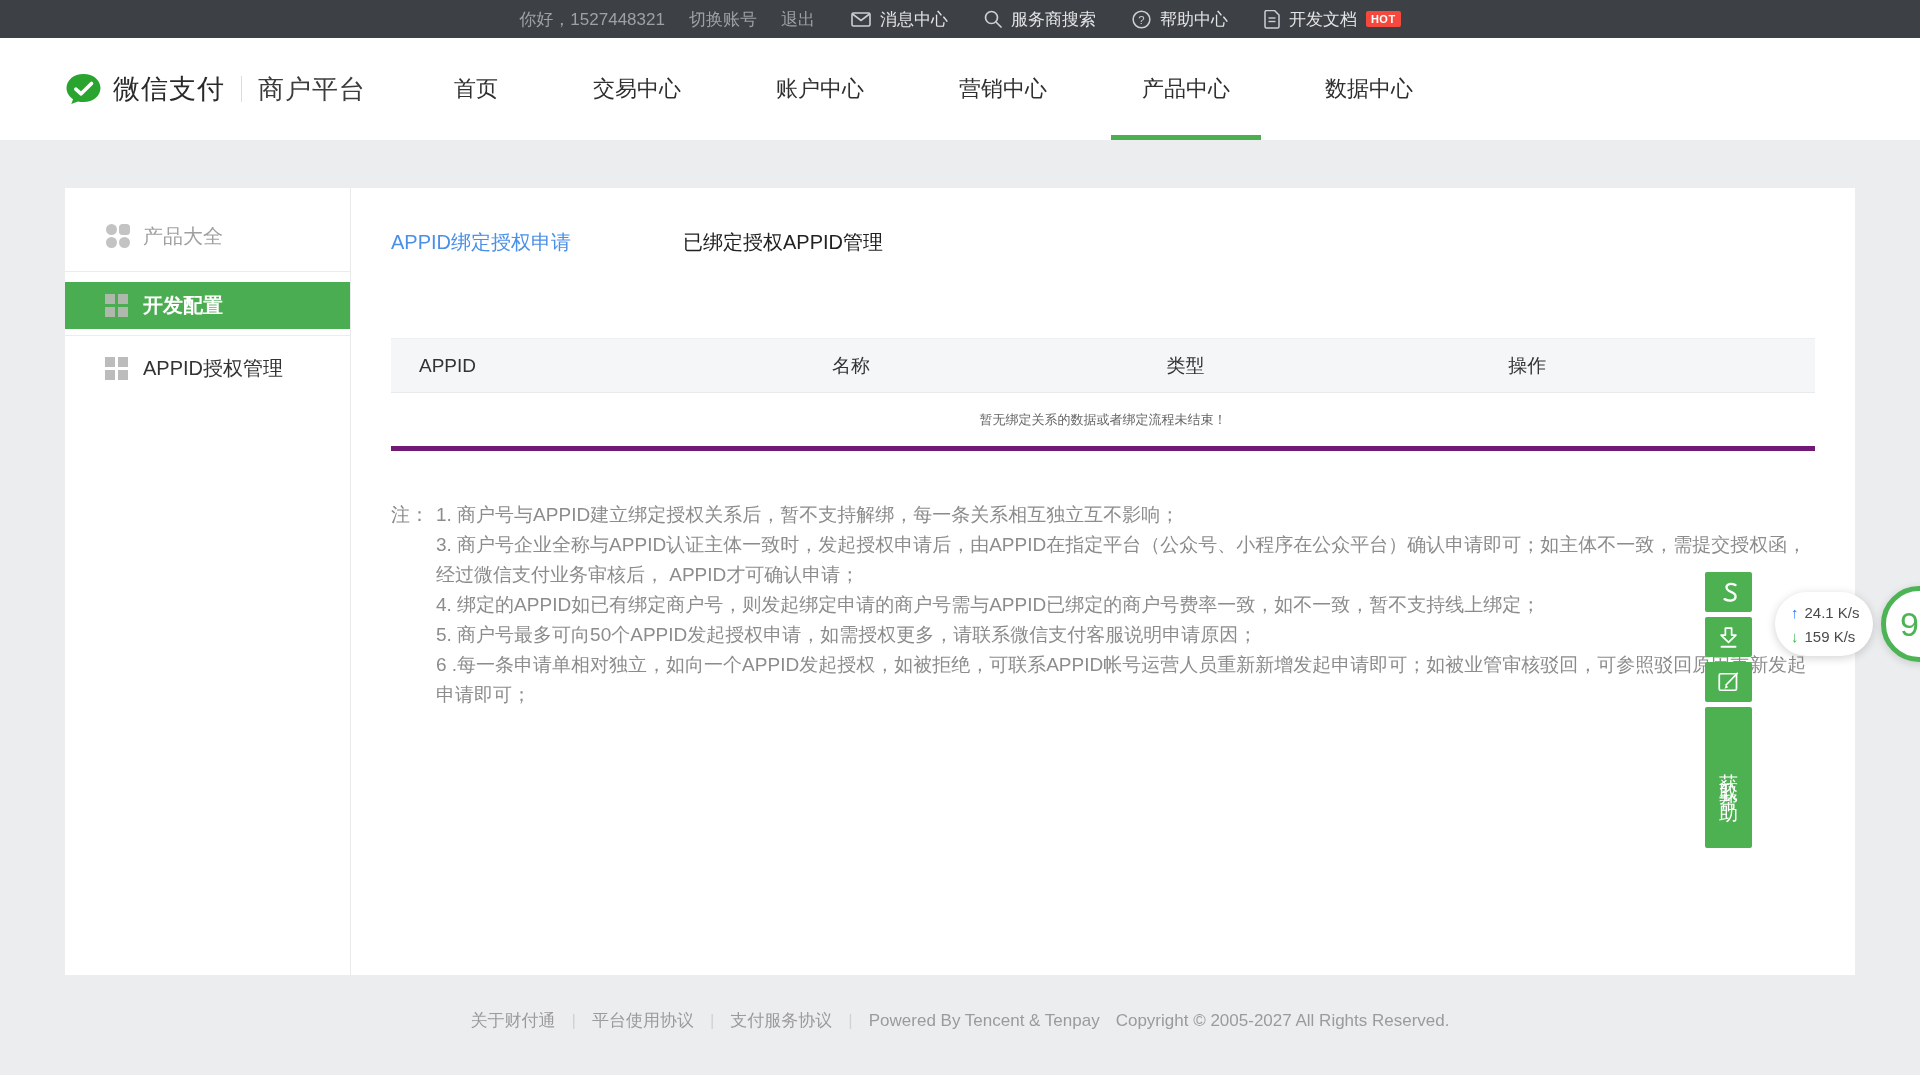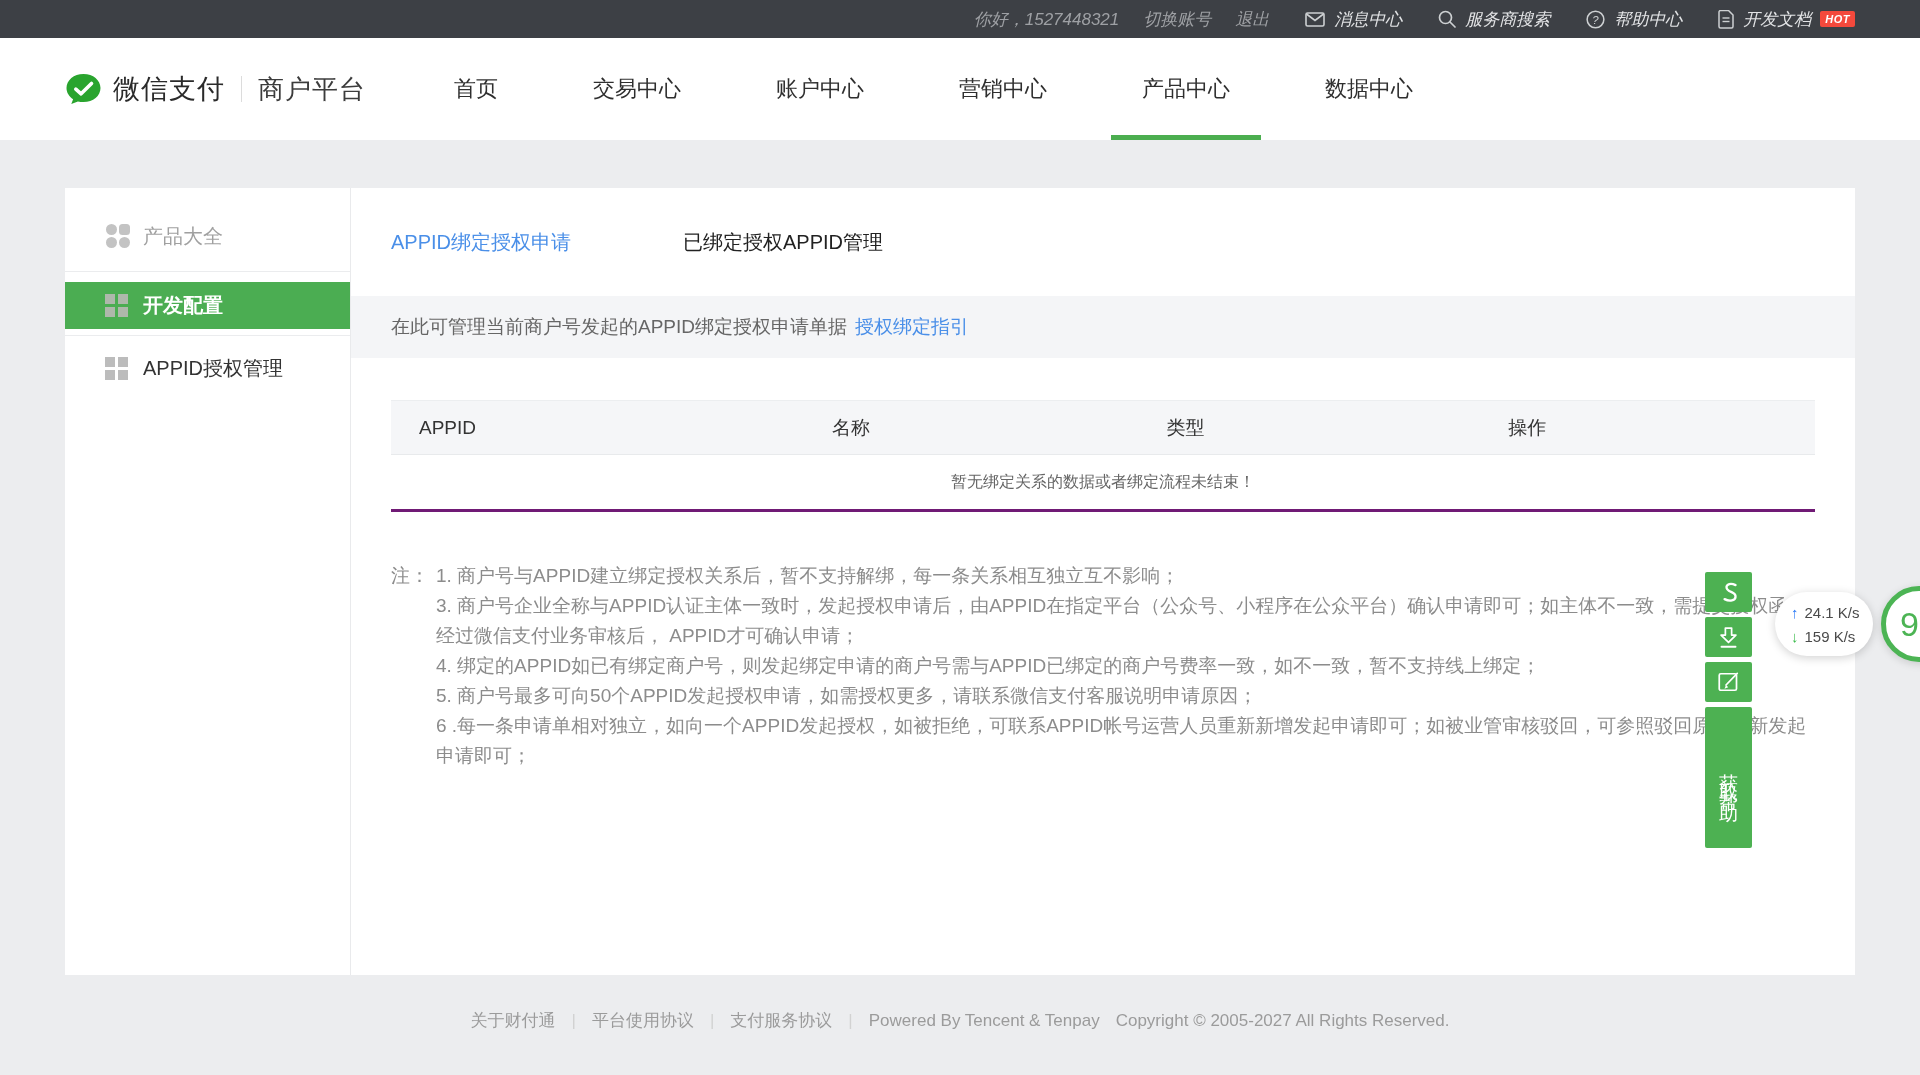--- a/index.html
+++ b/index.html
@@ -6,21 +6,21 @@
   html, body { margin: 0; padding: 0; }
   body {
     width: 1920px; height: 1075px;
     font-family: "Liberation Sans", "DejaVu Sans", sans-serif;
     background: #ecedef;
     overflow: hidden;
     position: relative;
   }
   
   .topbar { height: 38px; background: #3d4045; display: flex; align-items: center; }
-  .topbar-inner { width: 100%; padding: 0 65px; display: flex; justify-content: flex-end; align-items: center; font-size: 17px; font-style: italic; }
+  .topbar-inner { width: 100%; padding: 0 65px; display: flex; justify-content: center; align-items: center; font-size: 17px; }
   .account { color: #9ea0a4; display: flex; align-items: center; }
   .account .acct-link { margin-left: 24px; cursor: pointer; }
   .tb-menu { color: #e3e4e6; display: flex; align-items: center; margin-left: 36px; cursor: pointer; }
   .tb-menu svg { color: #cdd0d2; margin-right: 9px; display: block; }
   .hot-badge { background: #f4493c; color: #fff; font-size: 11px; font-weight: bold; padding: 2px 5px; border-radius: 2px; margin-left: 9px; letter-spacing: .5px; }
   
   .header { background: #fff; height: 102px; }
   .header-inner { margin: 0 65px; height: 100%; display: flex; align-items: center; }
   .logo { display: flex; align-items: center; }
   .logo svg { display: block; }
@@ -44,21 +44,21 @@
   .content { flex: 1; min-width: 0; }
   .tabs { height: 108px; display: flex; align-items: center; padding: 0 40px; }
   .tab { font-size: 20px; cursor: pointer; white-space: nowrap; }
   .tab-link { color: #4a8fe8; }
   .tab-active { color: #222; margin-left: 112px; }
   .infobar { height: 62px; background: #f4f5f7; display: flex; align-items: center; padding: 0 40px; font-size: 19px; color: #666; }
   .infobar .guide-link { color: #4a8fe8; margin-left: 8px; cursor: pointer; }
   .table-wrap { margin: 42px 40px 0; }
   table { width: 100%; border-collapse: collapse; }
   thead th { background: #f5f6f8; height: 54px; text-align: left; padding-left: 28px; font-size: 19px; color: #333; font-weight: normal; border-top: 1px solid #eceef0; border-bottom: 1px solid #e8eaec; }
-  tbody td { height: 56px; text-align: center; font-size: 16px; color: #666; border-bottom: 3px solid #701a75; }
+  tbody td { height: 56px; text-align: center; font-size: 13px; color: #666; border-bottom: 5px solid #701a75; }
   .notes { margin: 49px 40px 0; display: flex; font-size: 19px; color: #8c8c8c; line-height: 30px; }
   .notes-prefix { width: 45px; flex-shrink: 0; }
   .notes-list { flex: 1; min-width: 0; }
   
   .footer { margin: 34px 65px 0; display: flex; justify-content: center; align-items: center; font-size: 17px; color: #9b9b9b; }
   .footer .f-link { cursor: pointer; }
   .footer .sep { color: #d2d2d2; margin: 0 16px; }
   .footer .copyright { margin-left: 16px; }
   
   .fab-col { position: absolute; right: 168px; top: 572px; width: 47px; display: flex; flex-direction: column; gap: 5px; z-index: 50; }
@@ -187,24 +187,20 @@
           </svg>
       </span>
       <span>APPID授权管理</span>
     </div>
   </div>
 
   <div class="content">
     <div class="tabs">
       <span class="tab tab-link">APPID绑定授权申请</span>
       <span class="tab tab-active">已绑定授权APPID管理</span>
-    </div>
-    <div class="infobar">
-      <span>在此可管理当前商户号发起的APPID绑定授权申请单据</span>
-      <span class="guide-link">授权绑定指引</span>
     </div>
     <div class="table-wrap">
       <table>
         <colgroup>
             <col style="width:29%">
             <col style="width:23.5%">
             <col style="width:24%">
             <col style="width:23.5%">
           </colgroup>
         <thead>

